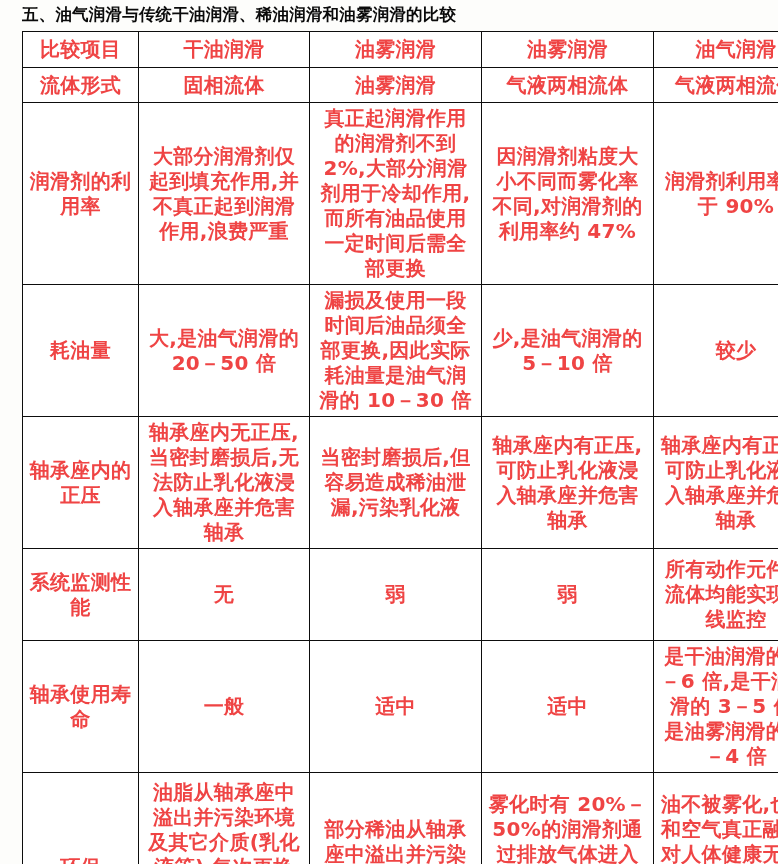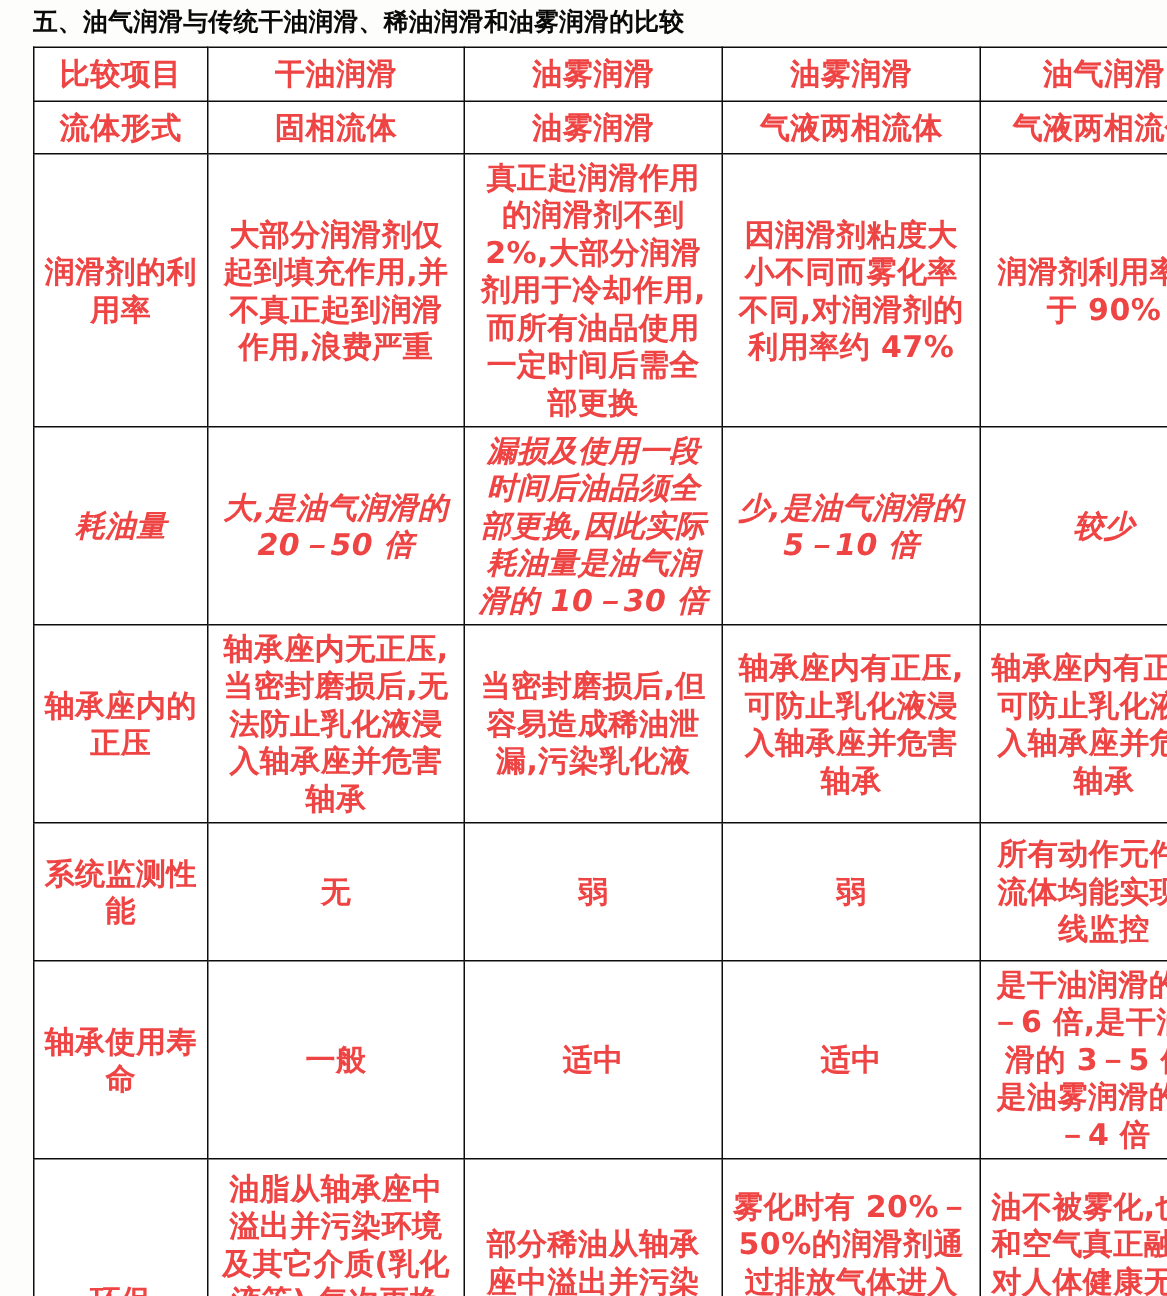--- a/index.html
+++ b/index.html
@@ -65,21 +65,21 @@
 
   table.cmp td.col-label { width: 103px; }
   table.cmp td.col-1 { width: 158px; }
   table.cmp td.col-2 { width: 159px; }
   table.cmp td.col-3 { width: 159px; }
   table.cmp td.col-4 { width: 152px; }
 
   tr.r-head td { height: 29px; line-height: 23px; }
   tr.r-fluid td { height: 28px; line-height: 23px; }
   tr.r-util  td { height: 158px; }
-  tr.r-cons  td { height: 125px; font-style: italic; }
+  tr.r-cons  td { height: 125px; }
   tr.r-press td { height: 106px; }
   tr.r-mon   td { height: 85px; }
   tr.r-life  td { height: 118px; }
   tr.r-env   td { height: 182px; }
 
   .cell-text {
     display: block;
     width: 100%;
   }
 </style>

